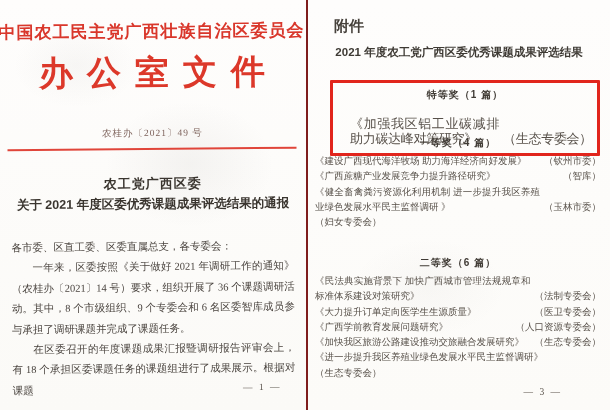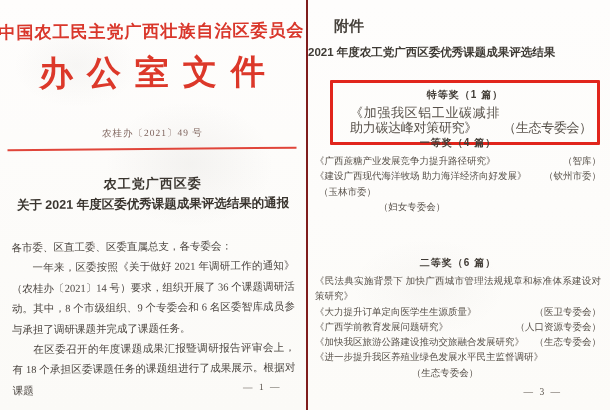--- a/index.html
+++ b/index.html
@@ -56,44 +56,44 @@
       radial-gradient(ellipse 110px 70px at 40% 70%, rgba(120,115,108,0.04), transparent 70%),
       linear-gradient(#fefdfc,#fcfbf8);
     color:#554f49;
   }
   .attach{
     position:absolute;top:17px;left:26px;
     font-family:Liberation Mono, monospace;
     font-weight:bold;font-size:15px;color:#46413b;
   }
   .r-title{
-    position:absolute;top:45px;left:0;right:0;
+    position:absolute;top:45px;left:0;right:0;text-align:center;
     font-family:"Liberation Sans","DejaVu Sans",sans-serif;
     font-weight:bold;font-size:11.5px;color:#3e3a34;white-space:nowrap;
   }
   .section{position:absolute;left:7px;right:9px;}
   .sec-header{
     text-align:center;font-family:"Liberation Sans","DejaVu Sans",sans-serif;
     font-weight:bold;font-size:10px;color:#403b35;letter-spacing:1px;margin-bottom:4px;
   }
   .entry{
     display:flex;justify-content:space-between;align-items:flex-end;
     font-size:9.5px;line-height:15.3px;color:#575049;
   }
   .entry .entry-title{text-align:justify;}
   .entry .entry-org{white-space:nowrap;margin-left:4px;}
   .entry.org-newline{display:block;}
-  .entry.org-newline .entry-org{display:block;text-align:center;margin-left:0;}
+  .entry.org-newline .entry-org{display:block;text-align:left;margin-left:0;}
   .entry.org-pad-wide .entry-org{padding-right:92px;}
   .entry.org-pad-narrow .entry-org{padding-right:26px;}
   .sec-special{
     top:80px;left:22px;right:10px;
     border:3px solid #e1251c;padding:5px 5px 6px;border-radius:1px;
   }
-  .sec-special .sec-header{margin-bottom:3px;}
+  .sec-special .sec-header{margin-bottom:14px;}
   .sec-special .entry{font-size:13px;letter-spacing:-0.3px;overflow:hidden;margin-left:12px;}
   .sec-first{top:136px;}
   .sec-second{top:256px;}
   .page-num-right{position:absolute;top:387px;right:48px;}
 </style>
 </head>
 <body>
 
 <div class="scan">
 
@@ -124,39 +124,41 @@
       <div class="sec-header">特等奖（1 篇）</div>
       <div class="entry">
         <span class="entry-title">《加强我区铝工业碳减排助力碳达峰对策研究》</span>
         <span class="entry-org">（生态专委会）</span>
       </div>
     </div>
 
     <div class="section sec-first">
       <div class="sec-header">一等奖（4 篇）</div>
       <div class="entry">
+        <span class="entry-title">《建设广西现代海洋牧场 助力海洋经济向好发展》</span>
+        <span class="entry-org">（钦州市委）</span>
+      </div>
+      <div class="entry">
         <span class="entry-title">《广西蔗糖产业发展竞争力提升路径研究》</span>
         <span class="entry-org">（智库）</span>
       </div>
       <div class="entry">
-        <span class="entry-title">《建设广西现代海洋牧场 助力海洋经济向好发展》</span>
-        <span class="entry-org">（钦州市委）</span>
-      </div>
-      <div class="entry">
+        <span class="entry-title">《健全畜禽粪污资源化利用机制 进一步提升我区养殖业绿色发展水平民主监督调研 》</span>
         <span class="entry-org">（玉林市委）</span>
       </div>
       <div class="entry org-newline org-pad-wide">
         <span class="entry-org">（妇女专委会）</span>
       </div>
     </div>
 
     <div class="section sec-second">
       <div class="sec-header">二等奖（6 篇）</div>
       <div class="entry">
         <span class="entry-title">《民法典实施背景下 加快广西城市管理法规规章和标准体系建设对策研究》</span>
+        <span class="entry-org">（法制专委会）</span>
       </div>
       <div class="entry">
         <span class="entry-title">《大力提升订单定向医学生生源质量》</span>
         <span class="entry-org">（医卫专委会）</span>
       </div>
       <div class="entry">
         <span class="entry-title">《广西学前教育发展问题研究》</span>
         <span class="entry-org">（人口资源专委会）</span>
       </div>
       <div class="entry">

